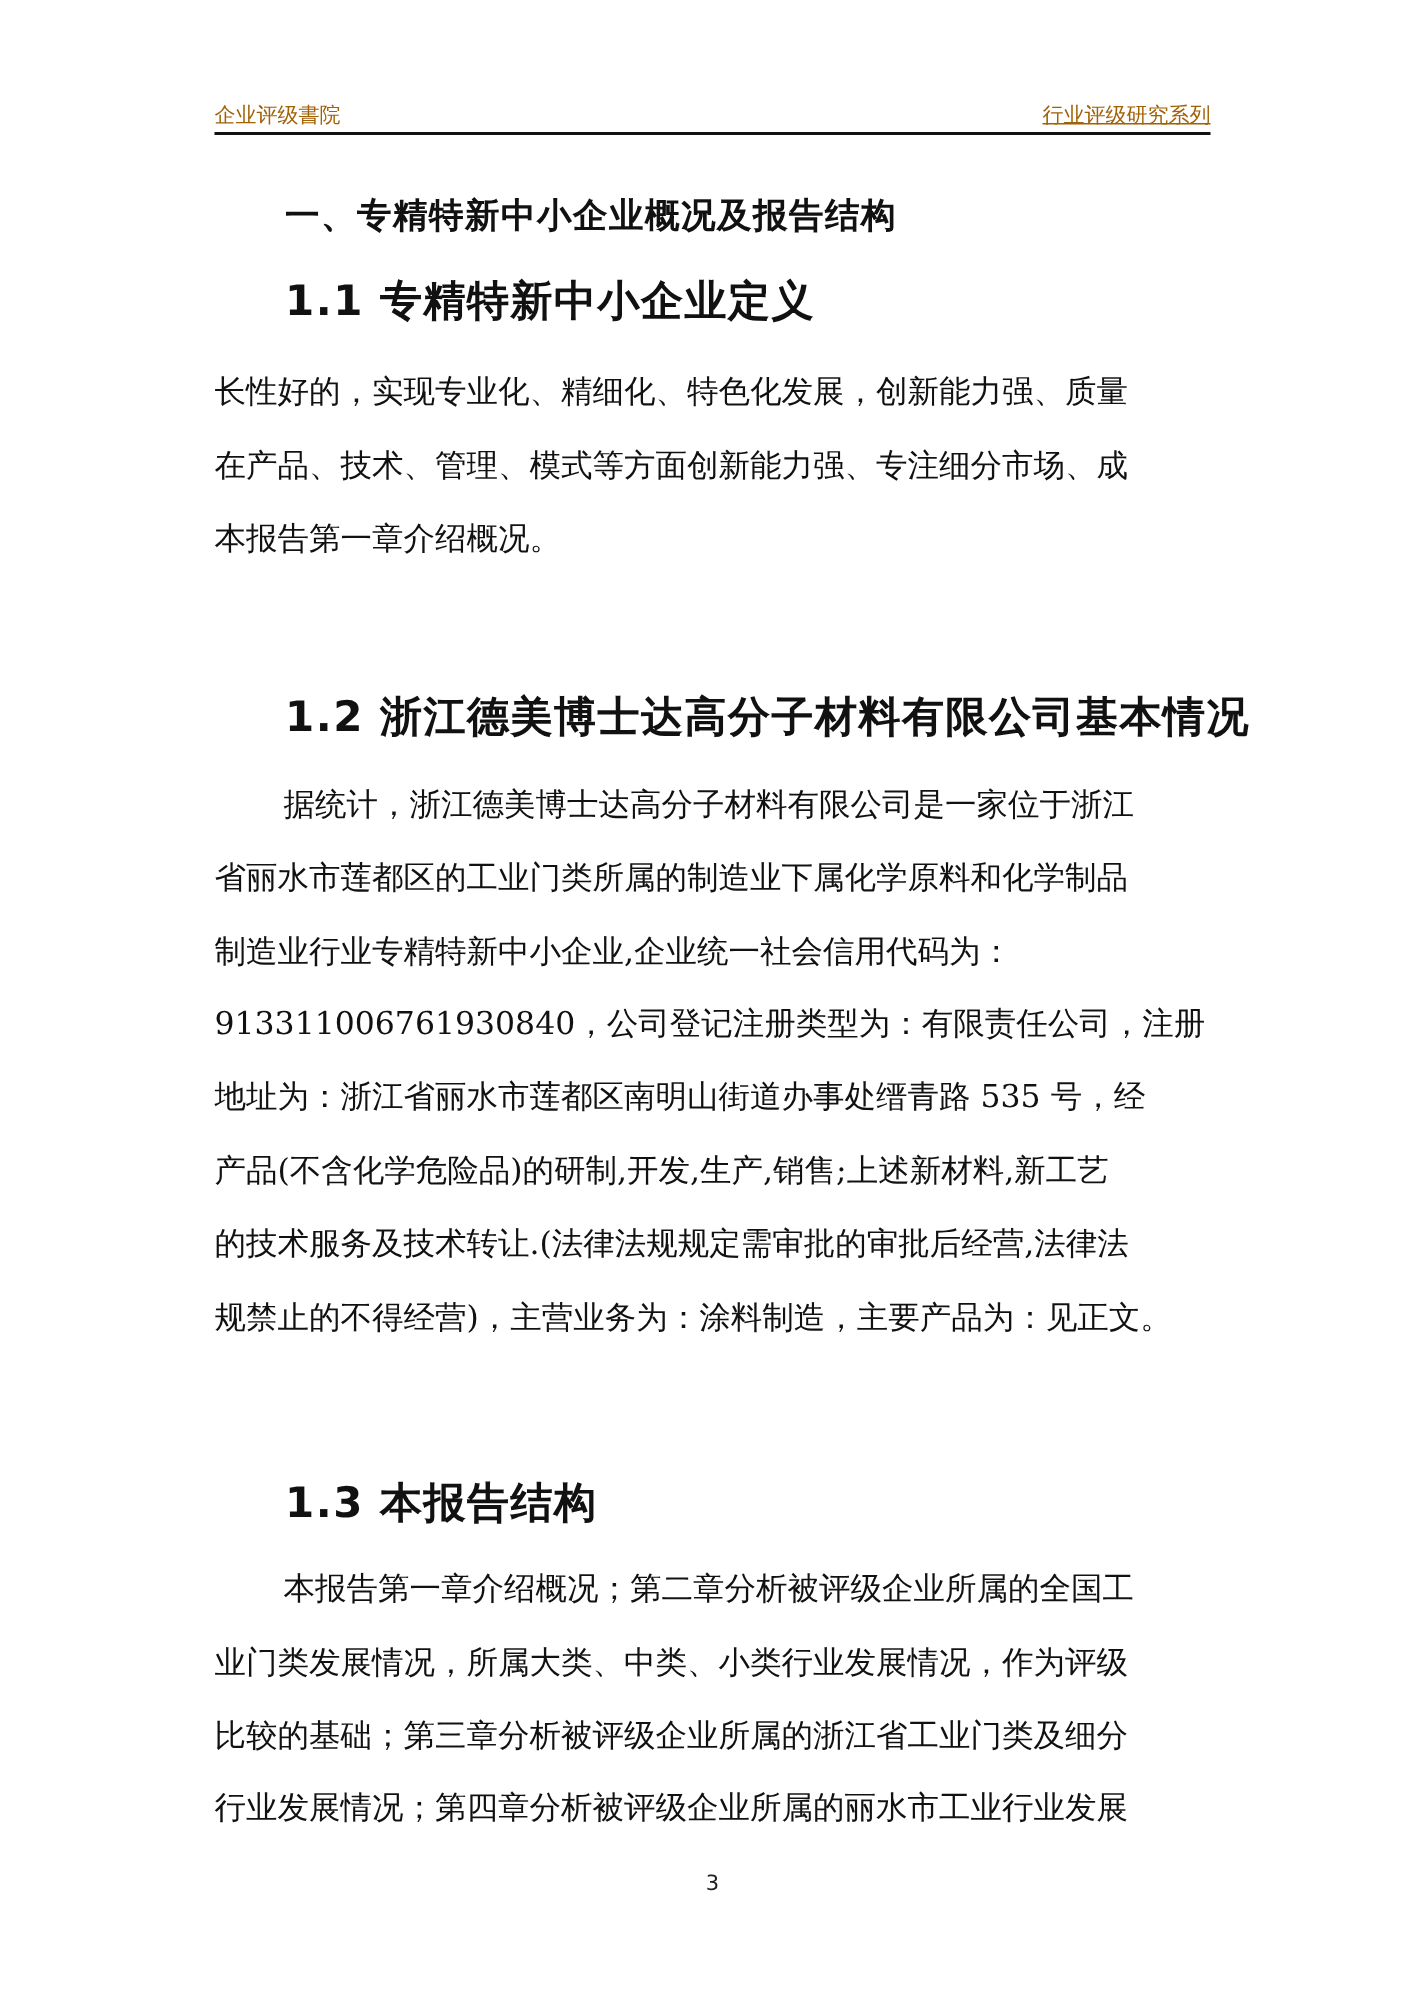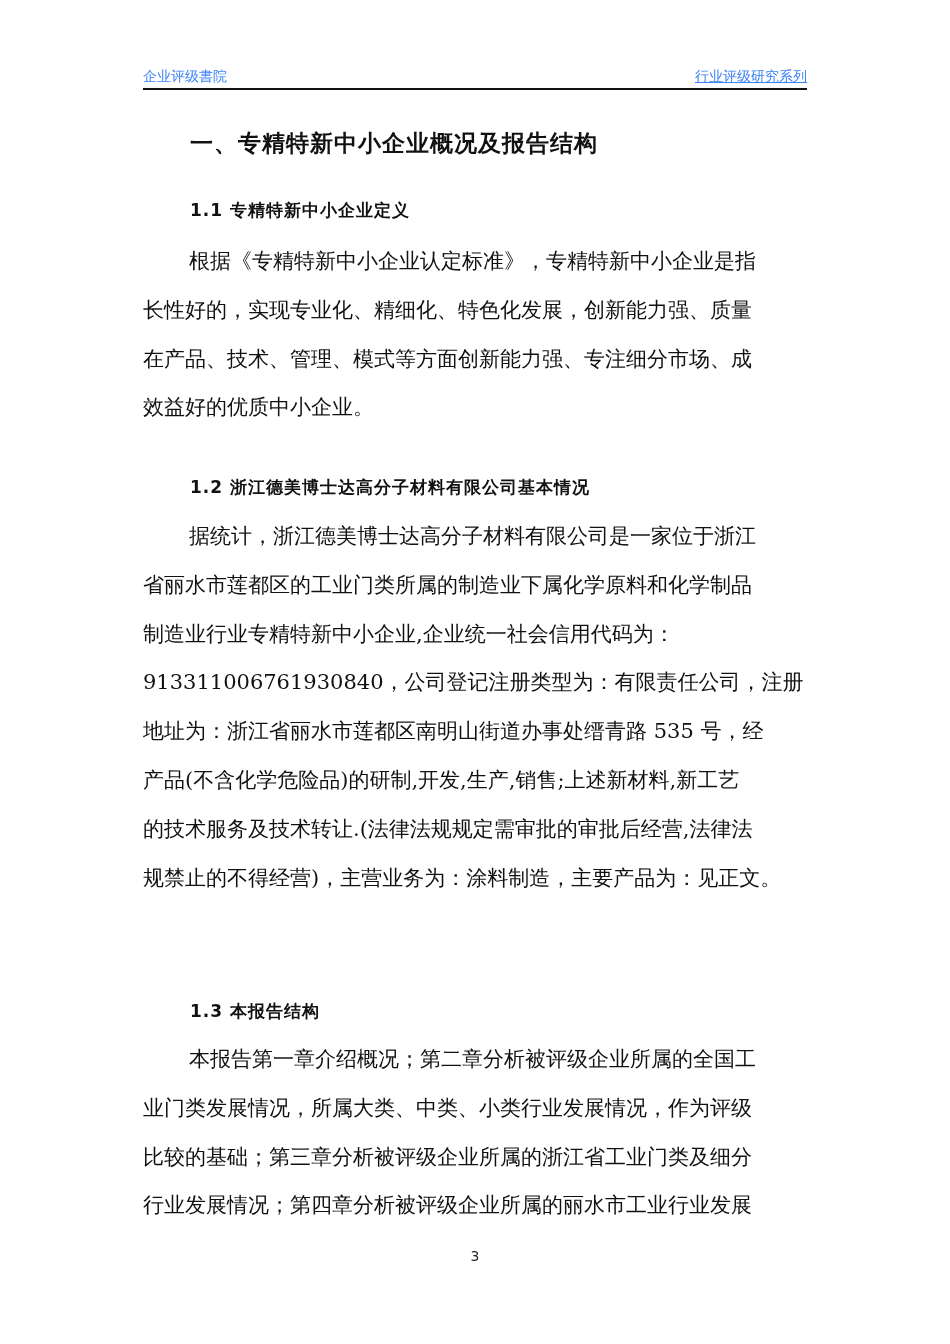--- a/index.html
+++ b/index.html
@@ -1,26 +1,26 @@
 <!DOCTYPE html>
 <html><head>
 <meta charset="utf-8">
 <style>
   html, body { margin: 0; padding: 0; background: #ffffff; }
   body { width: 950px; height: 1344px; position: relative; overflow: hidden;
          font-family: "DejaVu Serif", "Liberation Serif", serif; color: #111; }
   .header { position: absolute; left: 143px; top: 66px; width: 664px; height: 20px;
-            font-family: "DejaVu Sans", "Liberation Sans", sans-serif; font-size: 14px; color: #3b82f6; }
+            font-family: "DejaVu Sans", "Liberation Sans", sans-serif; font-size: 14px; color: #a16207; }
   .header .left { position: absolute; left: 0; top: 2px; }
   .header .right { position: absolute; right: 0; top: 2px; text-decoration: underline; }
   .header-rule { position: absolute; left: 143px; top: 88px; width: 664px; height: 2px; background: #111; }
   .h1 { position: absolute; left: 190px; top: 128px; font-size: 23px; font-weight: bold;
         font-family: "DejaVu Sans", "Liberation Sans", sans-serif; letter-spacing: 1px; }
-  .h2 { position: absolute; left: 190px; font-size: 17px; font-weight: bold;
-        font-family: "DejaVu Sans", "Liberation Sans", sans-serif; letter-spacing: 1px; margin-top: 17px; }
+  .h2 { position: absolute; left: 190px; font-size: 28px; font-weight: bold;
+        font-family: "DejaVu Sans", "Liberation Sans", sans-serif; letter-spacing: 1px; }
   .para { position: absolute; left: 143px; width: 664px; }
   .line { height: 48.8px; line-height: 48.8px; font-size: 21px; white-space: nowrap;
           display: flex; justify-content: space-between; }
   .line.last { justify-content: flex-start; }
   .line.first { padding-left: 46px; }
   .page-num { position: absolute; left: 0; width: 950px; top: 1248px; text-align: center;
               font-family: "DejaVu Sans", "Liberation Sans", sans-serif; font-size: 14px; color: #222; }
 </style>
 </head>
 <body>
@@ -28,24 +28,23 @@
 <div class="header">
   <span class="left">企业评级書院</span>
   <span class="right">行业评级研究系列</span>
 </div>
 <div class="header-rule"></div>
 
 <div class="h1">一、专精特新中小企业概况及报告结构</div>
 
 <div class="h2" style="top:182px;">1.1 专精特新中小企业定义</div>
 <div class="para" style="top:237px;">
-  <div class="line first">根据《专精特新中小企业认定标准》，专精特新中小企业是指</div>
   <div class="line">长性好的，实现专业化、精细化、特色化发展，创新能力强、质量</div>
   <div class="line">在产品、技术、管理、模式等方面创新能力强、专注细分市场、成</div>
-  <div class="line last">效益好的优质中小企业。</div>
+  <div class="line last">本报告第一章介绍概况。</div>
 </div>
 
 <div class="h2" style="top:459px;">1.2 浙江德美博士达高分子材料有限公司基本情况</div>
 <div class="para" style="top:512px;">
   <div class="line first">据统计，浙江德美博士达高分子材料有限公司是一家位于浙江</div>
   <div class="line">省丽水市莲都区的工业门类所属的制造业下属化学原料和化学制品</div>
   <div class="line">制造业行业专精特新中小企业,企业统一社会信用代码为：</div>
   <div class="line">913311006761930840，公司登记注册类型为：有限责任公司，注册</div>
   <div class="line">地址为：浙江省丽水市莲都区南明山街道办事处缙青路 535 号，经</div>
   <div class="line">产品(不含化学危险品)的研制,开发,生产,销售;上述新材料,新工艺</div>

